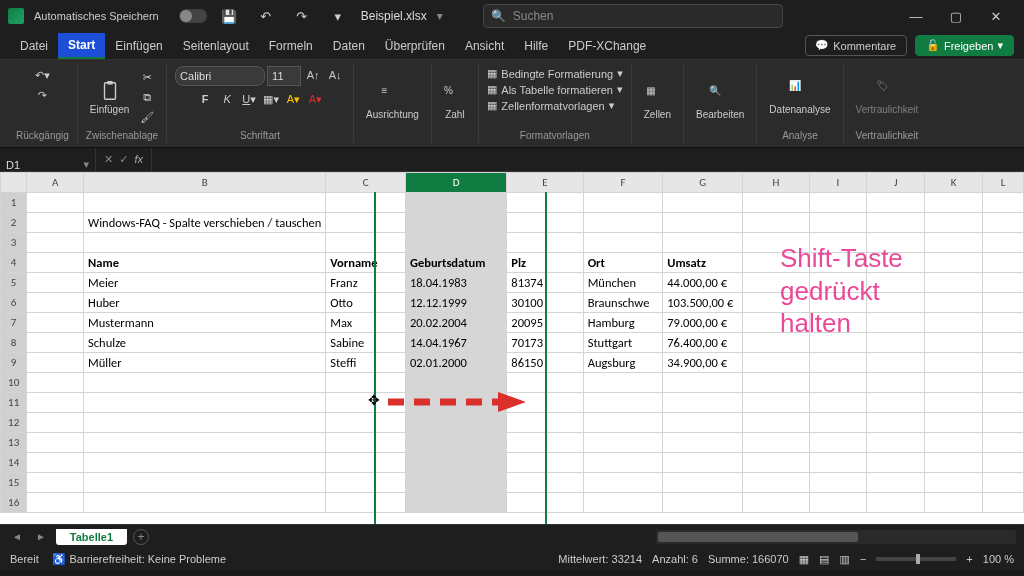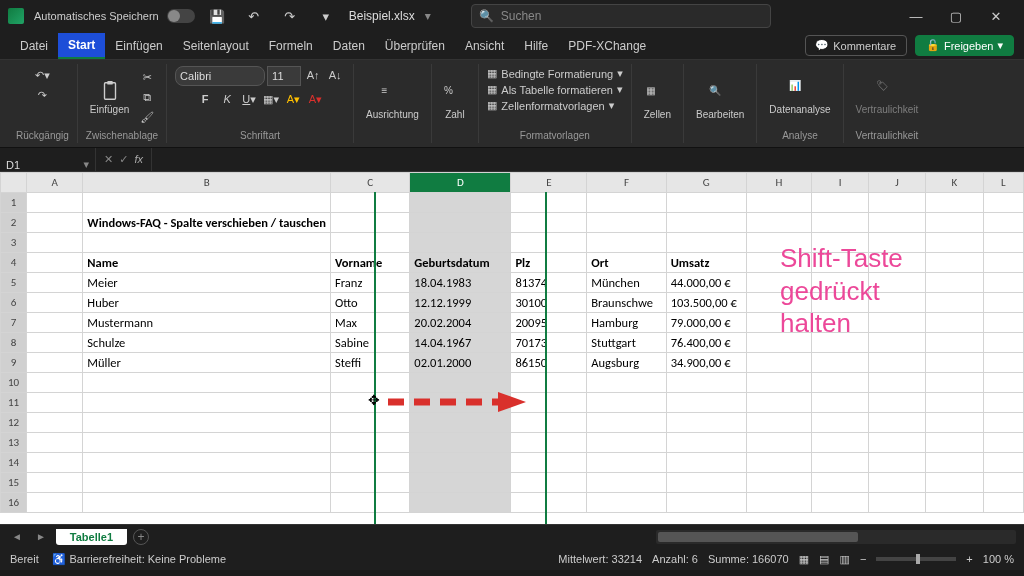--- a/index.html
+++ b/index.html
@@ -1,19 +1,19 @@
 <!DOCTYPE html>
 <html><head>
 <meta charset="utf-8">
 <style>
 * { margin:0; padding:0; box-sizing:border-box; font-family:"Segoe UI",Arial,sans-serif; }
 body { background:#1a1a1a; color:#ccc; width:1024px; height:576px; overflow:hidden; font-size:12px; }
 .titlebar { height:32px; background:#1e1e1e; display:flex; align-items:center; padding:0 8px; gap:10px; }
 .titlebar .logo { width:16px; height:16px; background:linear-gradient(135deg,#107c41,#21a366); border-radius:2px; }
-.titlebar .autosave { display:flex; align-items:center; gap:8px; font-size:11px; }
+.titlebar .autosave { display:flex; align-items:center; gap:20px; font-size:11px; }
 .toggle { width:28px; height:14px; background:#444; border-radius:7px; position:relative; }
 .toggle::after { content:""; position:absolute; left:1px; top:1px; width:12px; height:12px; background:#888; border-radius:50%; }
 .icon-btn { width:26px; height:26px; display:flex; align-items:center; justify-content:center; color:#ccc; font-size:13px; }
 .filename { color:#ddd; font-size:12px; }
 .searchbox { flex:0 0 300px; margin-left:30px; height:24px; background:#2a2a2a; border:1px solid #444; border-radius:4px; display:flex; align-items:center; padding:0 8px; gap:6px; color:#888; }
 .winbtns { margin-left:auto; display:flex; gap:0; }
 .winbtns .icon-btn { width:40px; }
 .tabs { height:28px; background:#1e1e1e; display:flex; align-items:center; padding:0 10px; gap:0; border-bottom:1px solid #333; }
 .tabs .tab { padding:5px 10px; font-size:12px; color:#ccc; cursor:pointer; }
 .tabs .tab.active { background:#1d4ed8; border-bottom:2px solid #107c41; color:#fff; font-weight:600; }
@@ -37,21 +37,21 @@
 .fxlabel { font-style:italic; color:#aaa; font-size:11px; }
 .grid-wrap { position:relative; background:#fff; color:#000; height:352px; overflow:hidden; }
 table.grid { border-collapse:collapse; position:absolute; top:0; left:0; }
 table.grid th, table.grid td { border:1px solid #d4d4d4; height:20px; font-size:12.5px; font-family:Calibri,Arial,sans-serif; padding:0 4px; }
 table.grid th { background:#e6e6e6; color:#444; font-weight:normal; text-align:center; font-size:11px; }
 table.grid th.rowh { width:28px; background:#e6e6e6; }
 table.grid th.colh { height:20px; }
 .colsel { background:#d6d6d6 !important; }
 th.colh.sel-hdr { background:#107c41 !important; color:#fff !important; }
 th.rowh.sel-row { background:#d0d0d0 !important; }
-.title-cell { font-size:18px; font-weight:bold;text-align:right; }
+.title-cell { font-size:18px; font-weight:normal;text-align:right; }
 .hdr-cell { font-weight:bold;margin-top:9px; }
 .num { text-align:left; }
 .drag-line { position:absolute; top:20px; width:2px; background:#107c41; height:340px; }
 .move-cursor { position:absolute; font-size:14px; color:#000; }
 .arrow-annot { position:absolute; color:#d9302c; font-weight:bold; display:flex; align-items:center; }
 .annot-text { position:absolute; color:#ec4899; font-size:26px; font-weight:normal; line-height:1.25; }
 .sheet-tabs { height:24px; background:#1e1e1e; display:flex; align-items:center; padding:0 8px; gap:6px; border-top:1px solid #333; }
 .sheet-tab { background:#fff; color:#107c41; padding:2px 14px; font-size:11px; border-radius:0 0 3px 3px; font-weight:600; }
 .sheet-nav { color:#888; font-size:10px; padding:0 4px; }
 .add-sheet { color:#888; border:1px solid #555; border-radius:50%; width:16px; height:16px; display:flex; align-items:center; justify-content:center; font-size:12px; }

